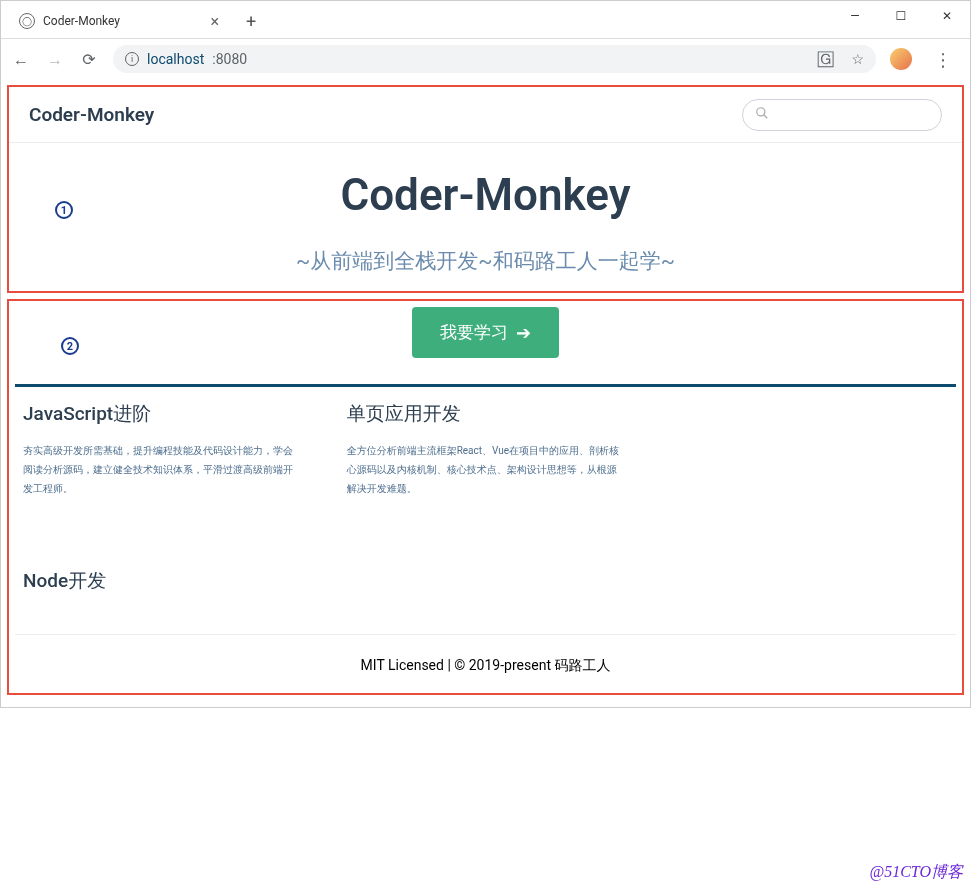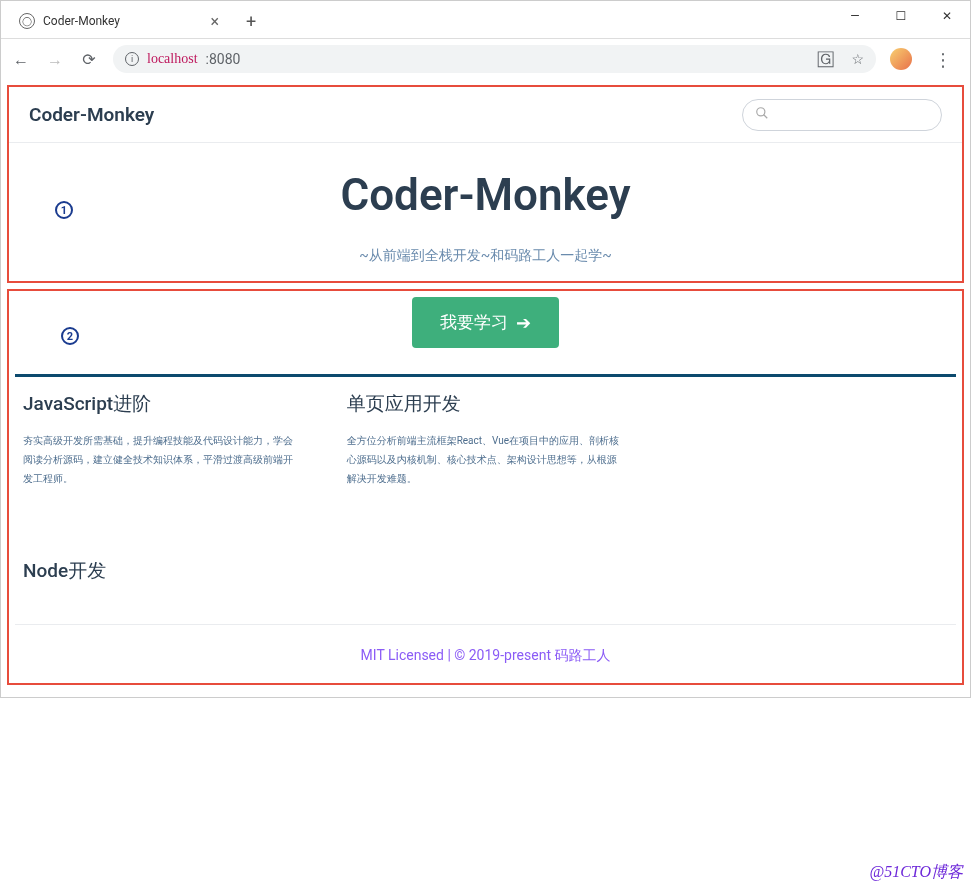--- a/index.html
+++ b/index.html
@@ -13,52 +13,52 @@
 .tab-close { color: #666; font-size: 16px; margin-left: auto; cursor: pointer; }
 .new-tab { width: 28px; height: 28px; display: flex; align-items: center; justify-content: center; color: #555; font-size: 18px; margin-left: 8px; margin-bottom: 3px; cursor: pointer; }
 .window-controls { position: absolute; right: 0; top: 0; display: flex; height: 30px; }
 .window-controls div { width: 46px; display: flex; align-items: center; justify-content: center; color: #333; font-size: 12px; cursor: pointer; }
 
 .addrbar { height: 40px; background: #fff; display: flex; align-items: center; padding: 0 10px; gap: 14px; }
 .nav-icon { color: #5f6368; font-size: 16px; cursor: pointer; width: 20px; text-align: center; }
 .nav-icon.forward { color: #bbb; }
 .url-box { flex: 1; height: 28px; background: #f1f3f4; border-radius: 14px; display: flex; align-items: center; padding: 0 12px; font-size: 14px; color: #5f6368; gap: 8px; }
 .url-info { width: 14px; height: 14px; border: 1px solid #5f6368; border-radius: 50%; display: flex; align-items: center; justify-content: center; font-size: 9px; }
-.url-text { color: #be185d; font-family: Liberation Serif, serif; }
+.url-text { color: #0c4a6e; }
 .url-right { margin-left: auto; display: flex; gap: 18px; align-items: center; color: #5f6368; }
 .avatar { width: 22px; height: 22px; border-radius: 50%; background: linear-gradient(135deg,#f8d070,#e8704a); }
 .menu-dots { color: #5f6368; font-size: 18px; padding: 0 8px; cursor: pointer; }
 
 
 .page { padding: 6px; }
 .outlined { border: 2px solid #e74c3c; margin-bottom: 6px; position: relative; }
 
 .navbar { height: 56px; display: flex; align-items: center; justify-content: space-between; padding: 0 20px; border-bottom: 1px solid #eaecef; }
 .site-title { font-size: 19px; font-weight: 600; color: #2c3e50; }
 .search-box { width: 200px; height: 32px; border: 1px solid #cfd4db; border-radius: 16px; display: flex; align-items: center; padding: 0 12px; }
 .search-icon { color: #aaa; font-size: 14px; }
 
 .hero { text-align: center; padding: 26px 0 16px 0; }
 .hero-title { font-size: 44px; font-weight: 600; color: #2c3e50; margin-bottom: 26px; }
-.hero-subtitle { font-size: 14px; color: #6a8bad; }
+.hero-subtitle { font-size: 21px; color: #6a8bad; }
 
 .marker { position: absolute; width: 18px; height: 18px; border: 2px solid #1a3b8f; border-radius: 50%; background: #fff; color: #1a3b8f; font-size: 11px; font-weight: bold; display: flex; align-items: center; justify-content: center; }
 .marker.m1 { top: 114px; left: 46px; }
 .marker.m2 { top: 36px; left: 52px; }
 
 .action-row { text-align: center; padding: 6px 0 26px 0; }
 .cta-btn { display: inline-flex; align-items: center; gap: 8px; background: #3eaf7c; color: #fff; border: none; font-size: 17px; padding: 14px 28px; border-radius: 4px; cursor: pointer; }
 .arrow { font-size: 18px; }
 
 .features { display: grid; grid-template-columns: 1fr 1fr 1fr; gap: 46px; padding: 14px 8px 0 8px; border-top: 3px solid #0c4a6e; margin: 0 6px; }
 .feature h2 { font-size: 19px; font-weight: 500; color: #2c3e50; margin-bottom: 14px; }
 .feature p { font-size: 10px; color: #4e6e8e; line-height: 1.9; }
 .feature.node { grid-column: 1; margin-top: 24px; }
 
-.footer { border-top: 1px solid #eaecef; margin: 26px 6px 0 6px; padding: 22px 0 12px 0; text-align: center; font-size: 14px; color: #8b5cf6; }
+.footer { border-top: 1px solid #eaecef; margin: 26px 6px 0 6px; padding: 22px 0 12px 0; text-align: center; font-size: 14px; color: #000000; }
 
 .watermark { position: absolute; right: 8px; bottom: 4px; font-size: 16px; color: #6d28d9; font-style: italic; font-family: Liberation Serif, serif; }
 </style>
 </head>
 <body>
 
 <div class="browser-chrome">
   <div class="titlebar">
     <div class="tab">
       <span class="tab-favicon">◯</span>

